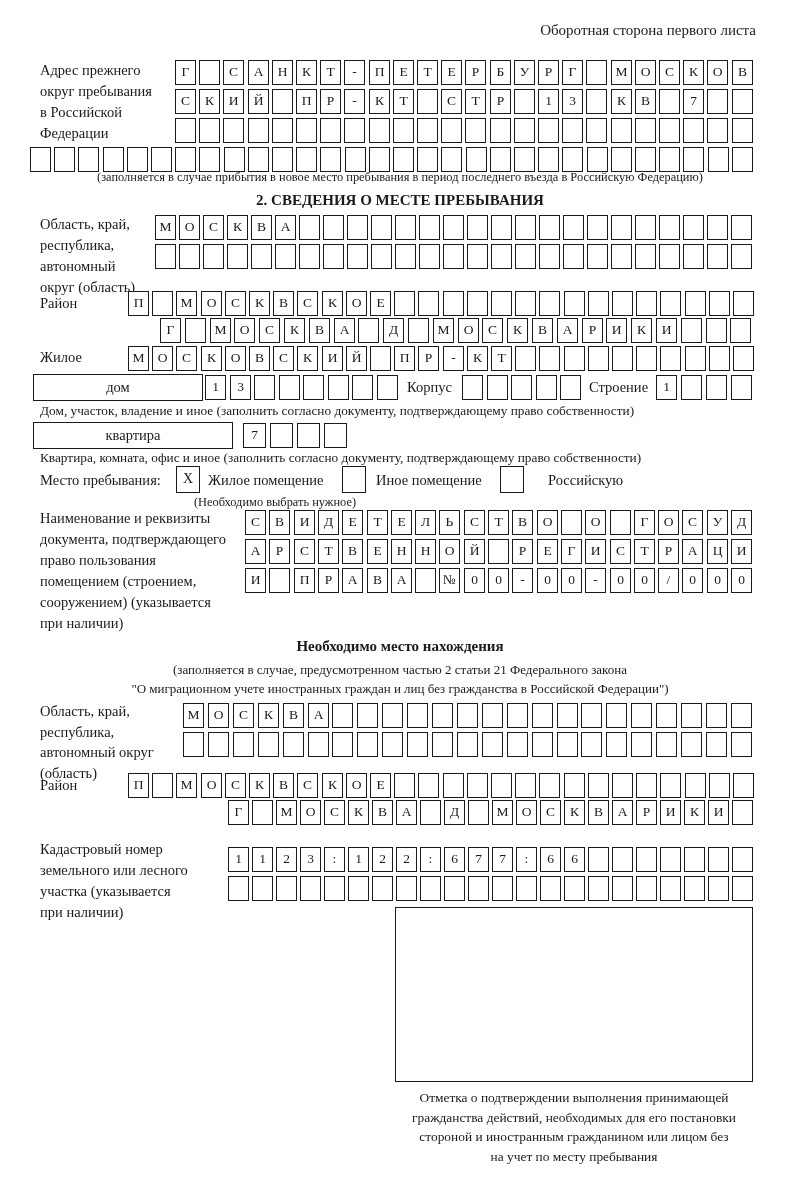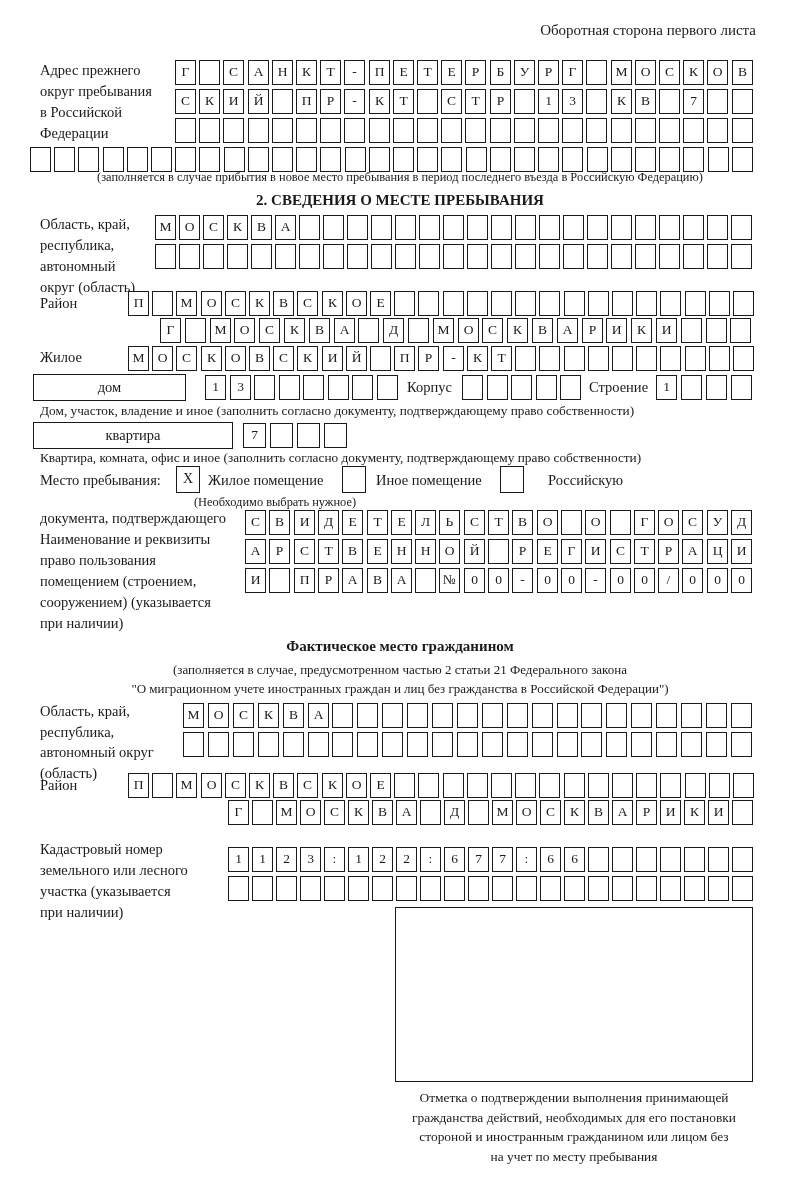--- a/index.html
+++ b/index.html
@@ -55,47 +55,47 @@
     <div>республика,</div>
     <div>автономный</div>
     <div>округ (область)</div>
   </div>
 
   <div class="lbl" style="left:40px;top:293px;">Район</div>
 
 
   <div class="lbl" style="left:40px;top:347px;">Жилое</div>
 
-  <div class="rect" style="left:33px;top:374px;width:153px;">дом</div>
+  <div class="rect" style="left:33px;top:374px;width:170px;">дом</div>
   <div class="lbl" style="left:407px;top:377px;">Корпус</div>
   <div class="lbl" style="left:589px;top:377px;">Строение</div>
   <div class="caption" style="left:40px;top:403px;">Дом, участок, владение и иное (заполнить согласно документу, подтверждающему право собственности)</div>
 
   <div class="rect" style="left:33px;top:422px;width:200px;">квартира</div>
   <div class="caption" style="left:40px;top:450px;">Квартира, комната, офис и иное (заполнить согласно документу, подтверждающему право собственности)</div>
 
   <div class="lbl" style="left:40px;top:470px;">Место пребывания:</div>
   <div class="chk" style="left:176px;top:466px;">X</div>
   <div class="lbl" style="left:208px;top:470px;">Жилое помещение</div>
   <div class="chk" style="left:342px;top:466px;"></div>
   <div class="lbl" style="left:376px;top:470px;">Иное помещение</div>
   <div class="chk" style="left:500px;top:466px;"></div>
   <div class="lbl" style="left:548px;top:470px;">Российскую</div>
   <div class="lbl note" style="left:115px;top:492px;width:320px;text-align:center;">(Необходимо выбрать нужное)</div>
 
   <div class="lblblock" style="left:40px;top:508px;">
+    <div>Наименование и реквизиты</div>
     <div>документа, подтверждающего</div>
-    <div>Наименование и реквизиты</div>
     <div>право пользования</div>
     <div>помещением (строением,</div>
     <div>сооружением) (указывается</div>
     <div>при наличии)</div>
   </div>
 
-  <div class="centered title" style="top:638px;">Фактическое место гражданином</div>
+  <div class="centered title" style="top:638px;">Необходимо место нахождения</div>
   <div class="centered note" style="top:662px;font-size:13px;">(заполняется в случае, предусмотренном частью 2 статьи 21 Федерального закона</div>
   <div class="centered note" style="top:681px;font-size:13px;">"О миграционном учете иностранных граждан и лиц без гражданства в Российской Федерации")</div>
 
   <div class="lblblock" style="left:40px;top:701px;line-height:20.5px;">
     <div>Область, край,</div>
     <div>республика,</div>
     <div>автономный округ</div>
     <div>(область)</div>
   </div>
 

